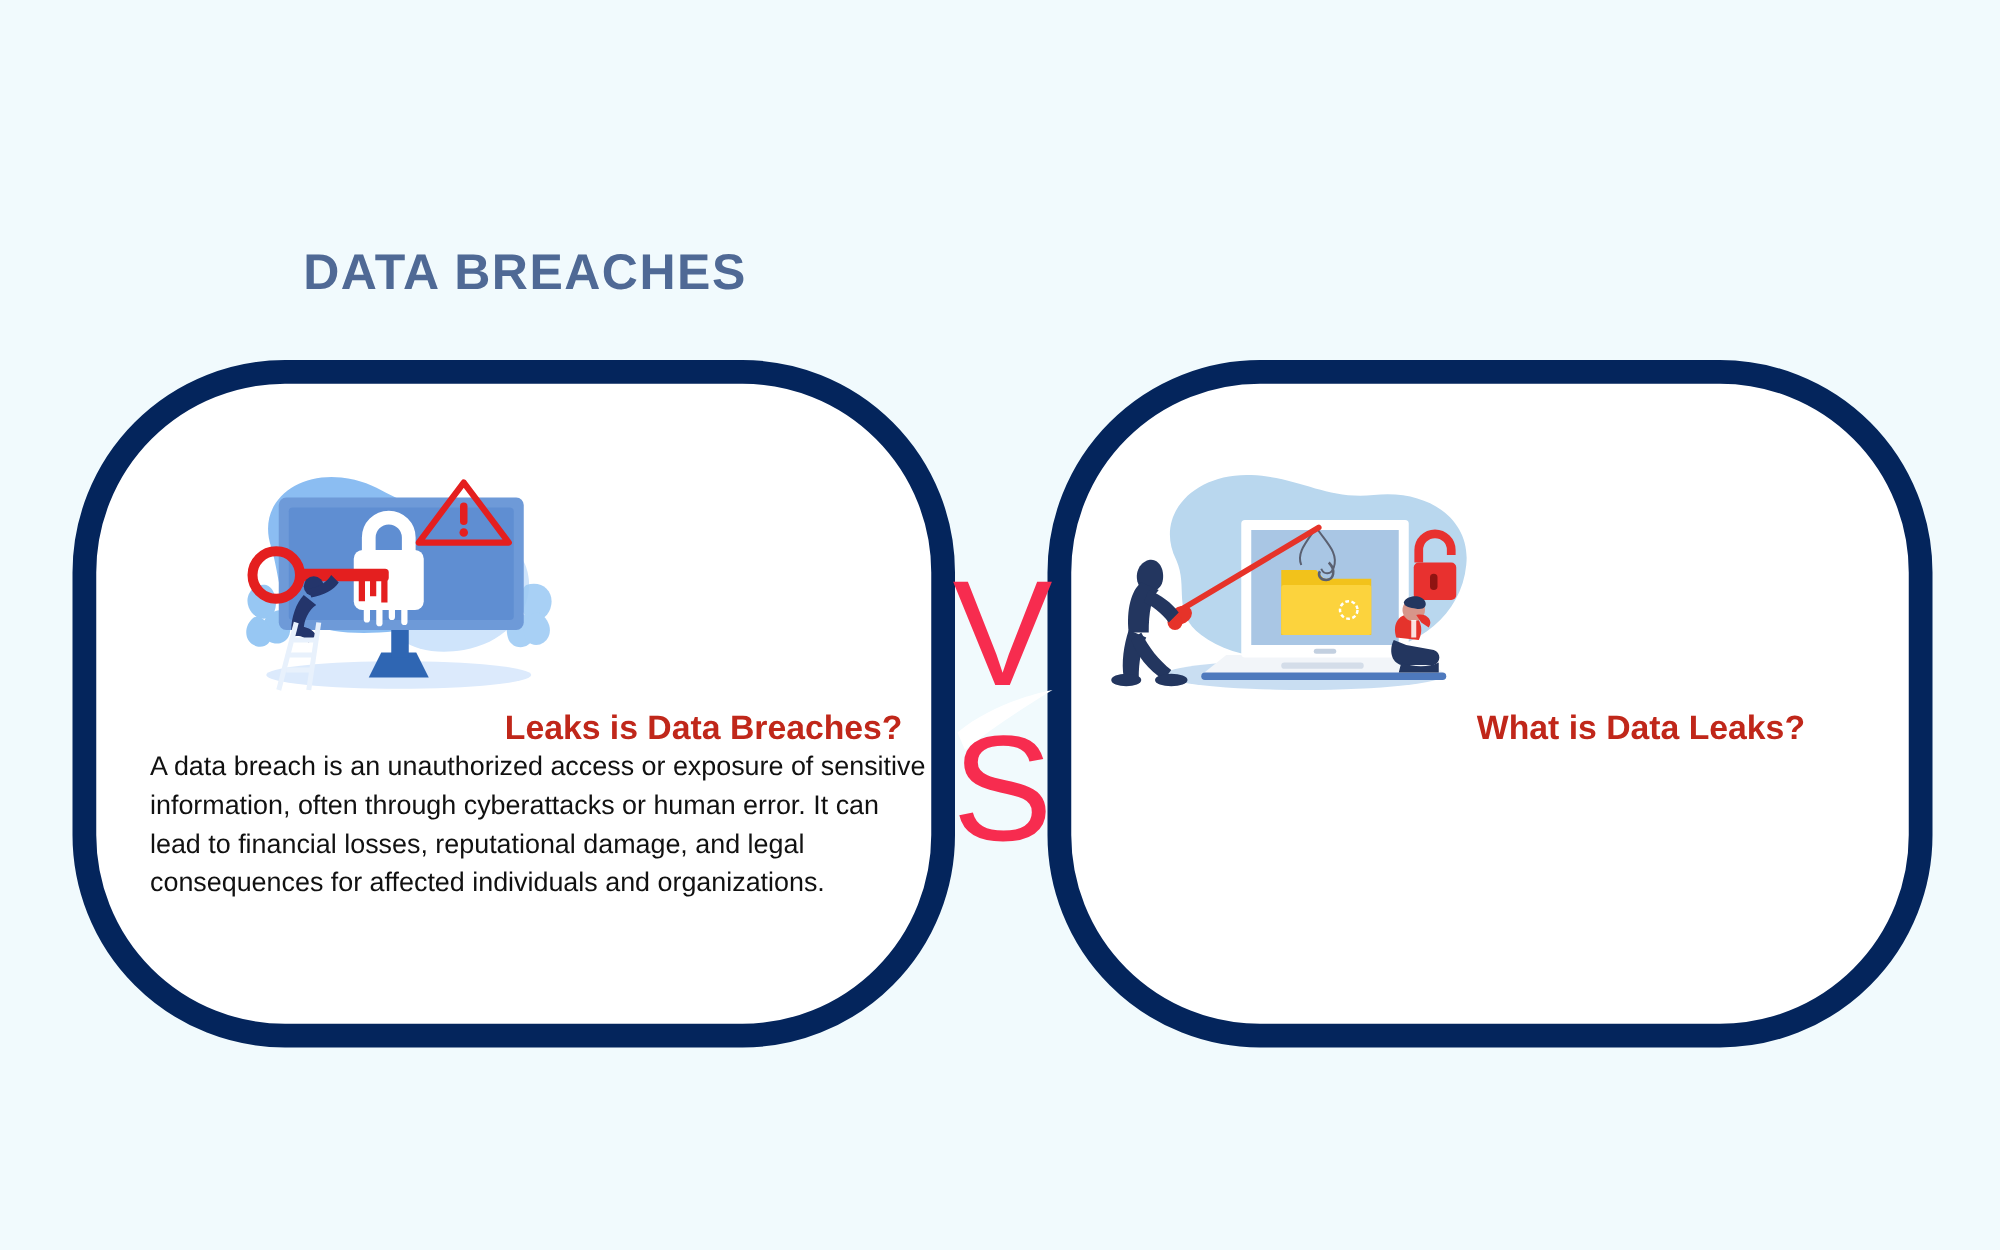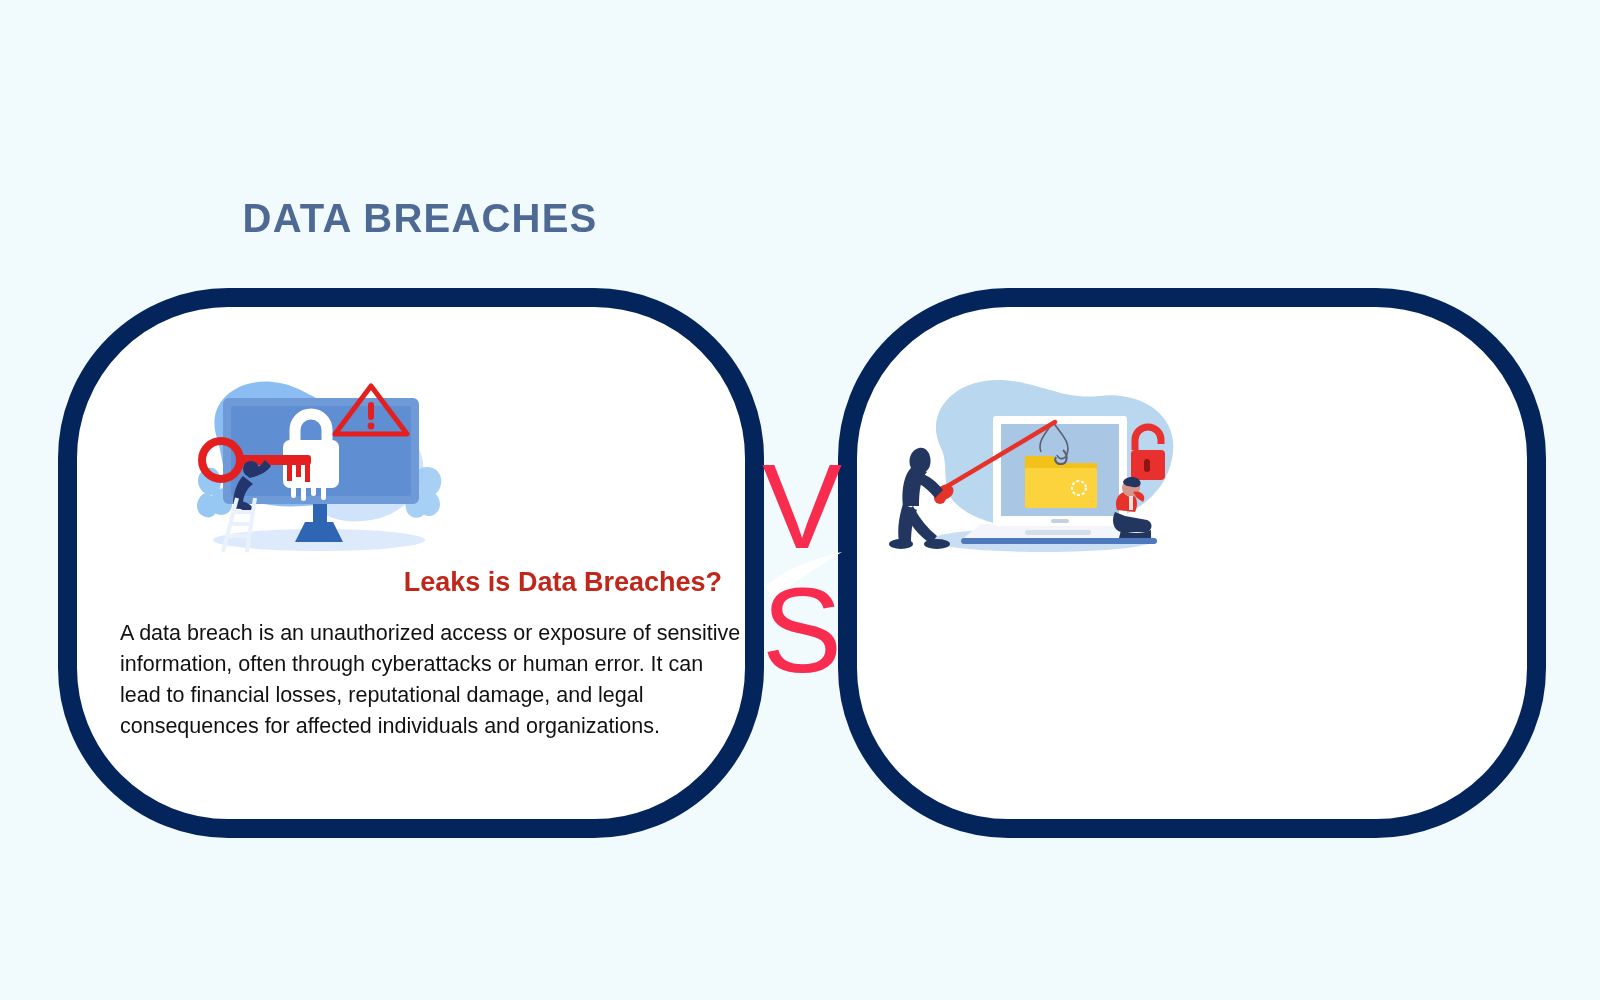--- a/index.html
+++ b/index.html
@@ -80,21 +80,20 @@
     text-align: right;
     margin-top: 10px;
   }
   #body-left  .q-heading { padding-right: 28px; }
   #body-right .q-heading { padding-right: 46px; }
 
   .para {
     font-size: 21.5px;
     line-height: 31px;
     color: #111111;
-    margin-top: 20px;
     text-align: left;
   }
   #body-left  .para { width: 625px; margin-left: 20px; }
   #body-right .para { width: 610px; margin-left: 5px; }
 </style>
 </head>
 <body>
 
 <div id="stage">
 
@@ -230,20 +229,21 @@
           <circle cx="246" cy="116" r="9" fill="#d7968a"></circle>
           <path d="M238 110 C240 104 252 103 255 109 C257 113 254 116 248 115 C243 114 239 114 238 110 Z" fill="#23365f"></path>
           <path d="M248 120 C256 118 262 124 258 130 L252 126 Z" fill="#e5332c"></path>
           <path d="M230 140 C226 148 228 158 236 160 L262 160 C268 158 268 150 262 148 L240 144 Z" fill="#23365f"></path>
           <path d="M236 158 C246 162 258 162 266 158 L266 166 L234 166 Z" fill="#23365f"></path>
           <rect x="244" y="124" width="4" height="14" fill="#ffffff" opacity="0.85"></rect>
         </g>
       </svg>
     </div>
 
+    <div class="q-heading">What is Data Leaks?</div>
 
   </div>
 
   <div id="vs-badge">
     <svg width="104" height="260" viewBox="0 0 104 260" xmlns="http://www.w3.org/2000/svg">
       <text id="vs-v" x="52" y="108" text-anchor="middle" font-family="Liberation Sans, sans-serif" font-size="120" font-weight="normal" fill="#f72c4f">V</text>
       <path d="M16 146 C40 126 72 116 92 112 C72 124 44 142 22 160 Z" fill="#ffffff"></path>
       <text id="vs-s" x="52" y="232" text-anchor="middle" font-family="Liberation Sans, sans-serif" font-size="120" font-weight="normal" fill="#f72c4f">S</text>
     </svg>
   </div>

